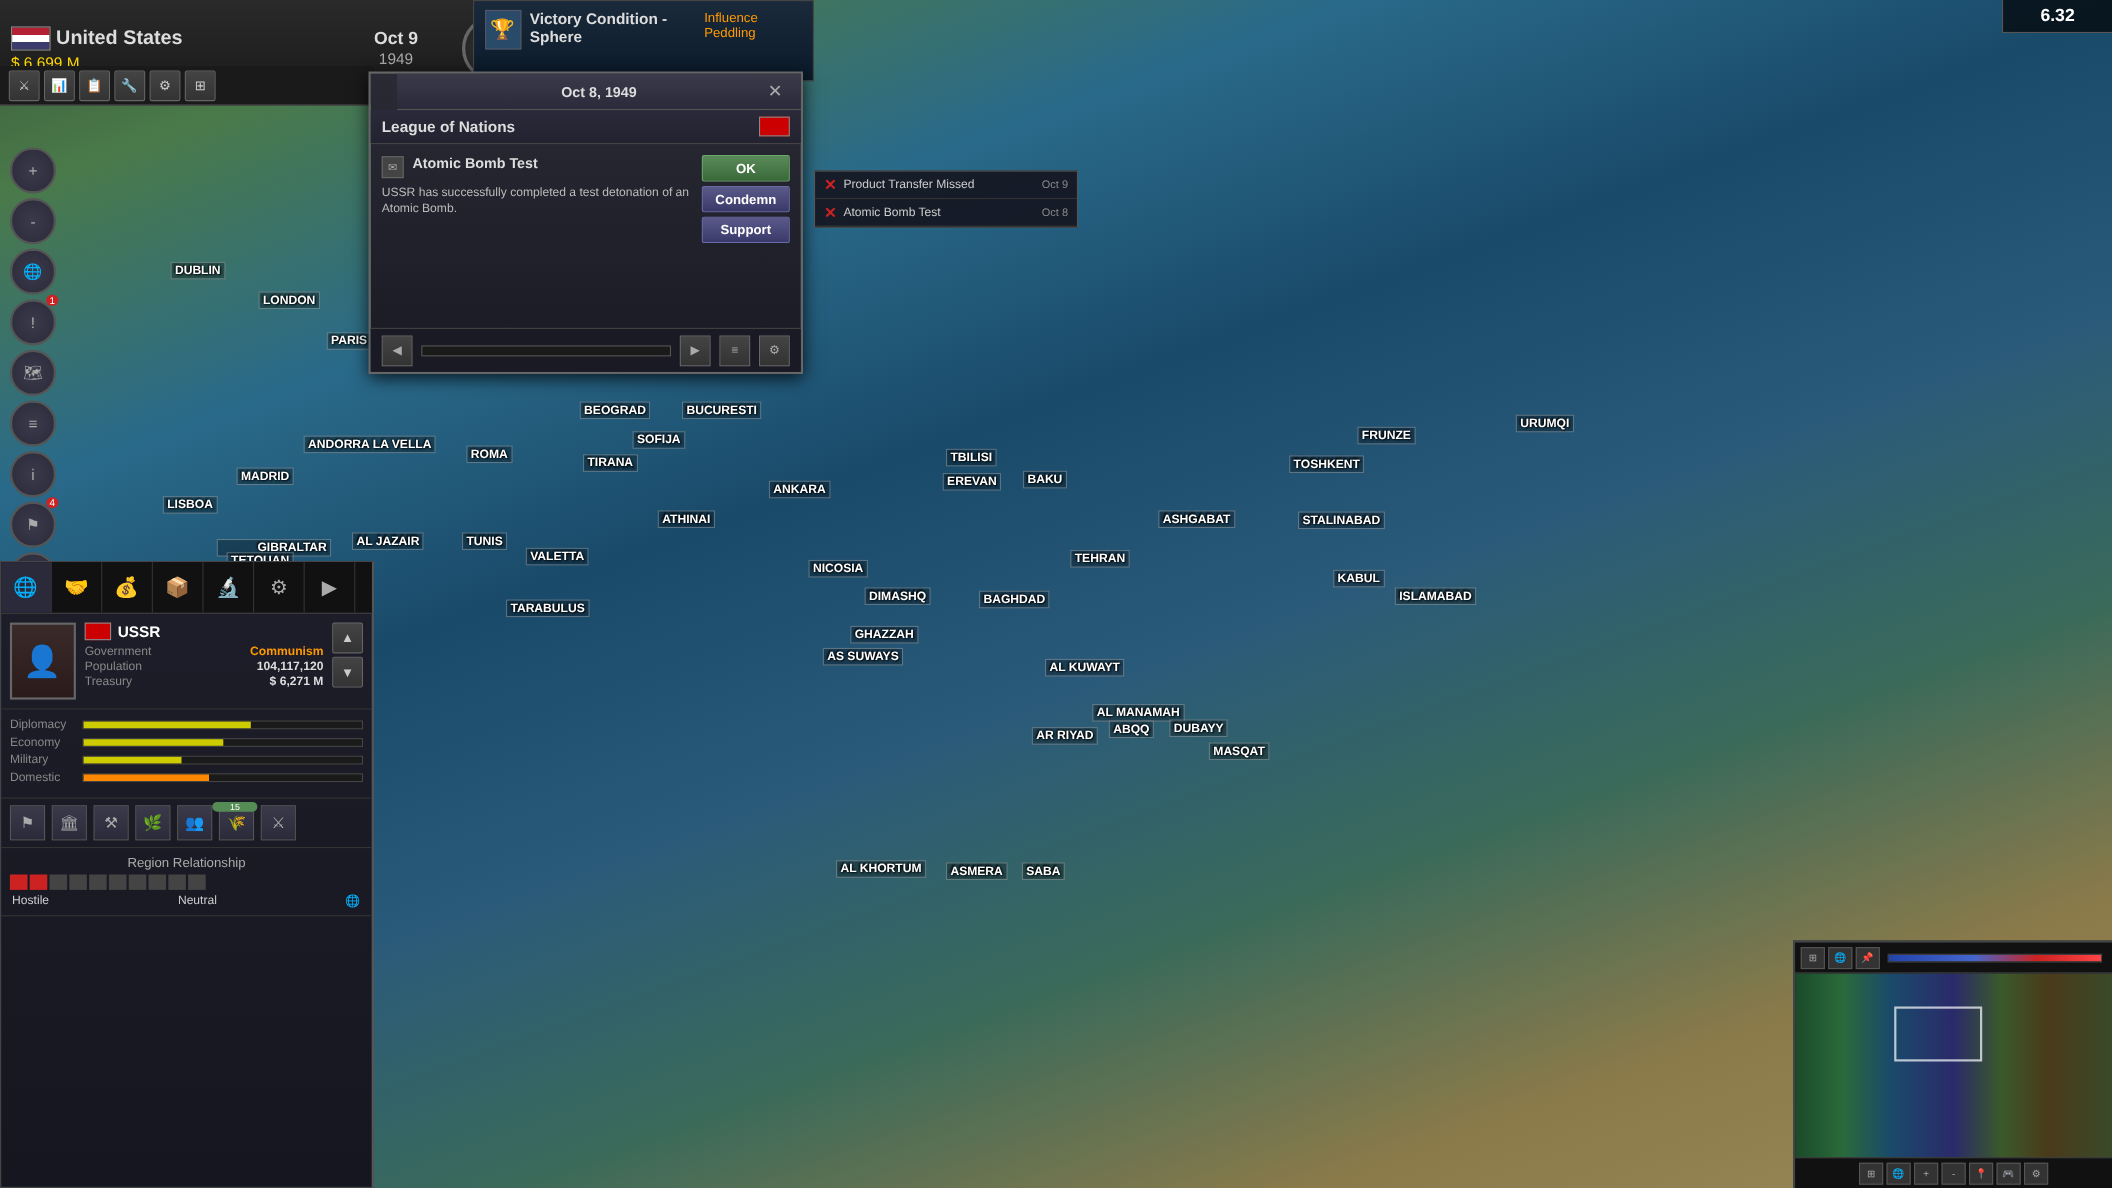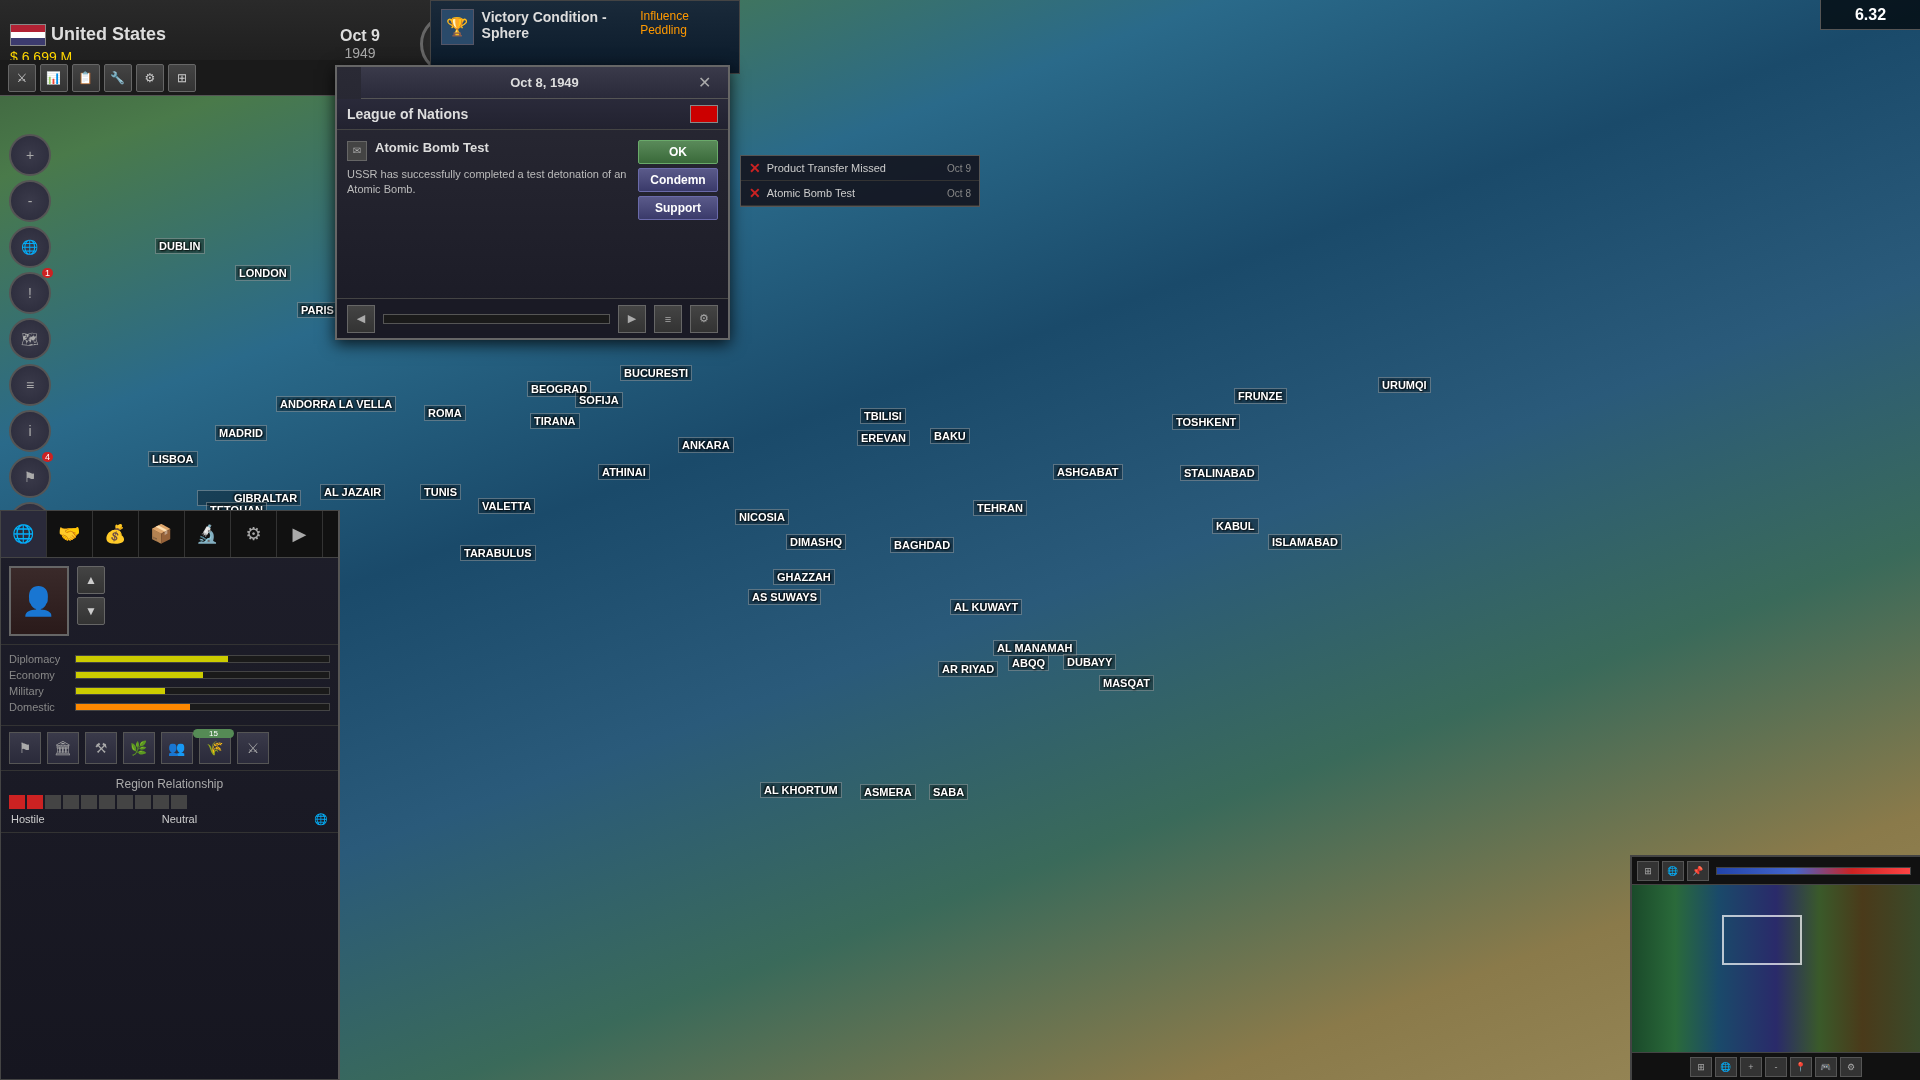--- a/index.html
+++ b/index.html
@@ -710,26 +710,26 @@
     <div class="city-label" style="left: 215px; top: 425px;">MADRID</div>
     <div class="city-label" style="left: 424px; top: 405px;">ROMA</div>
     <div class="city-label" style="left: 530px; top: 413px;">TIRANA</div>
     <div class="city-label" style="left: 148px; top: 451px;">LISBOA</div>
     <div class="city-label" style="left: 197px; top: 490px; padding-left: 36px;">GIBRALTAR</div>
     <div class="city-label" style="left: 206px; top: 502px;">TETOUAN</div>
     <div class="city-label" style="left: 320px; top: 484px;">AL JAZAIR</div>
     <div class="city-label" style="left: 420px; top: 484px;">TUNIS</div>
     <div class="city-label" style="left: 478px; top: 498px;">VALETTA</div>
     <div class="city-label" style="left: 460px; top: 545px;">TARABULUS</div>
-    <div class="city-label" style="left: 527px; top: 381px; text-align: center;">BEOGRAD</div>
+    <div class="city-label" style="left: 527px; top: 365px; text-align: center;">BEOGRAD</div>
     <div class="city-label" style="left: 575px; top: 392px;">SOFIJA</div>
     <div class="city-label" style="left: 620px; top: 365px;">BUCURESTI</div>
     <div class="city-label" style="left: 598px; top: 464px;">ATHINAI</div>
     <div class="city-label" style="left: 735px; top: 509px;">NICOSIA</div>
-    <div class="city-label" style="left: 678px; top: 437px;">ANKARA</div>
+    <div class="city-label" style="left: 699px; top: 437px;">ANKARA</div>
     <div class="city-label" style="left: 860px; top: 408px;">TBILISI</div>
     <div class="city-label" style="left: 857px; top: 430px;">EREVAN</div>
     <div class="city-label" style="left: 930px; top: 428px;">BAKU</div>
     <div class="city-label" style="left: 973px; top: 500px;">TEHRAN</div>
     <div class="city-label" style="left: 1053px; top: 464px;">ASHGABAT</div>
     <div class="city-label" style="left: 1180px; top: 465px;">STALINABAD</div>
     <div class="city-label" style="left: 1172px; top: 414px;">TOSHKENT</div>
     <div class="city-label" style="left: 1234px; top: 388px;">FRUNZE</div>
     <div class="city-label" style="left: 1212px; top: 518px;">KABUL</div>
     <div class="city-label" style="left: 1268px; top: 534px;">ISLAMABAD</div>
@@ -858,20 +858,38 @@
     <div class="panel-tab">🤝</div>
     <div class="panel-tab">💰</div>
     <div class="panel-tab">📦</div>
     <div class="panel-tab">🔬</div>
     <div class="panel-tab">⚙</div>
     <div class="panel-tab">▶</div>
   </div>
 
   <div id="country-info">
     <div id="leader-portrait">👤</div>
+    <div id="country-details">
+      <div id="country-flag-name">
+        <div id="panel-flag"></div>
+        <span id="panel-country-name">USSR</span>
+      </div>
+      <div class="detail-row">
+        <span class="detail-label">Government</span>
+        <span class="detail-value">Communism</span>
+      </div>
+      <div class="detail-row">
+        <span class="detail-label">Population</span>
+        <span class="detail-value white">104,117,120</span>
+      </div>
+      <div class="detail-row">
+        <span class="detail-label">Treasury</span>
+        <span class="detail-value white">$ 6,271 M</span>
+      </div>
+    </div>
     <div style="display:flex; flex-direction:column; gap:3px; align-items:center;">
       <div class="toolbar-btn">▲</div>
       <div class="toolbar-btn">▼</div>
     </div>
   </div>
 
   <div id="stats-section">
     <div class="stat-row">
       <span class="stat-label">Diplomacy</span>
       <div class="stat-bar">

